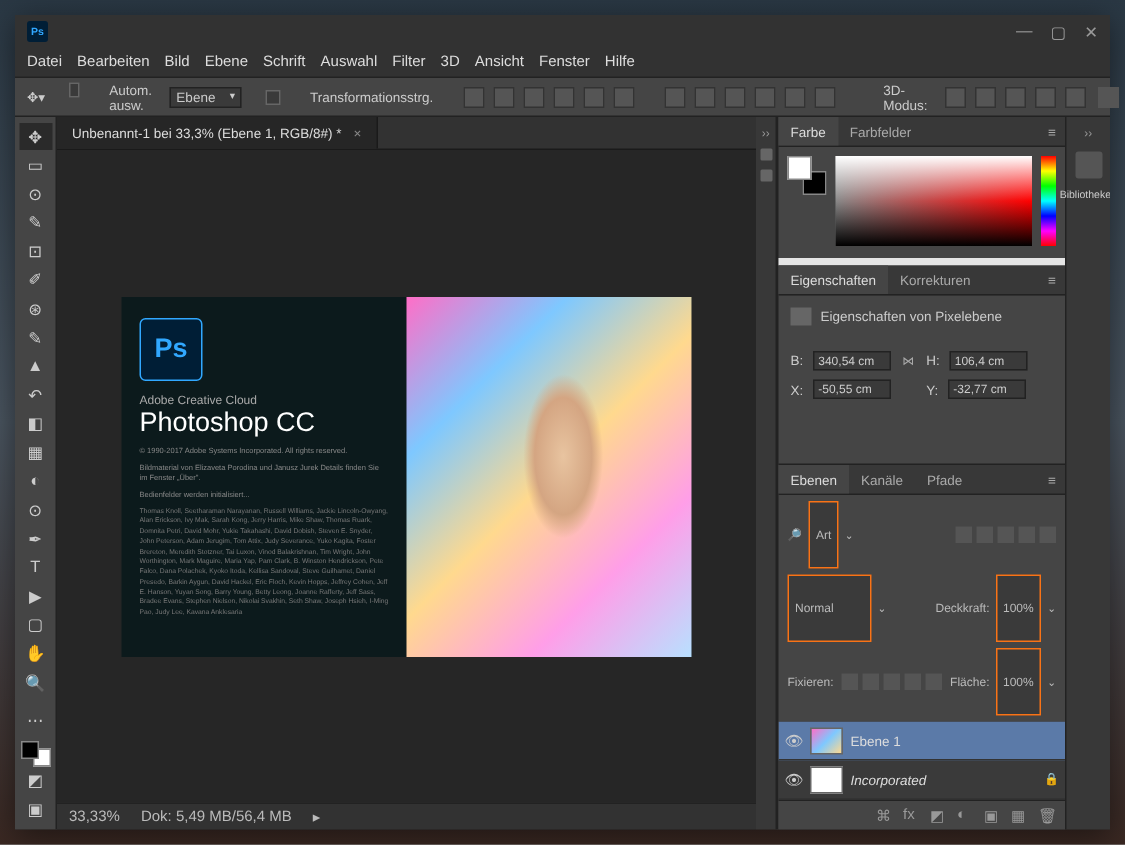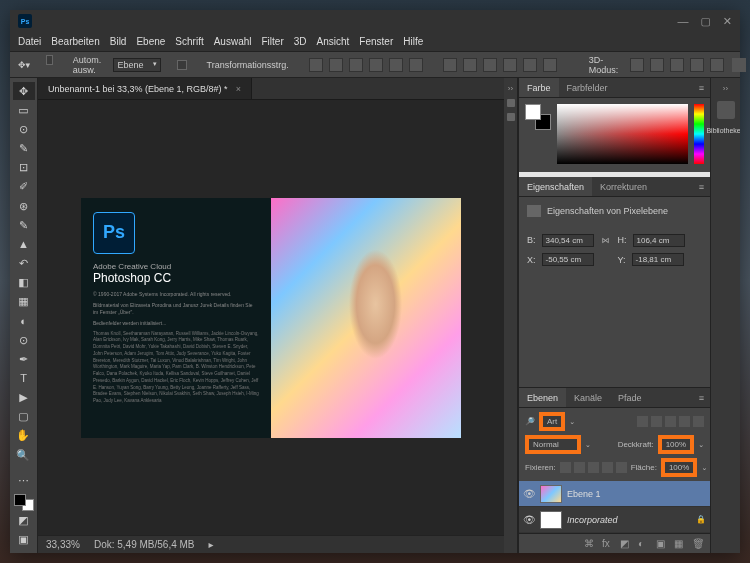--- a/index.html
+++ b/index.html
@@ -30,21 +30,21 @@
 .fg-bg .fg{width:12px;height:12px;background:#000;border:1px solid #888;position:absolute;left:0;top:0}
 .doc-area{flex:1;background:#262626;display:flex;flex-direction:column}
 .doc-tabs{height:22px;background:#323232;display:flex;align-items:flex-end;border-bottom:1px solid #1a1a1a}
 .doc-tab{height:100%;padding:0 10px;background:#262626;color:#ddd;font-size:9px;display:flex;align-items:center;gap:8px;border-right:1px solid #1a1a1a}
 .doc-tab .x{color:#888;cursor:pointer}
 .canvas{flex:1;display:flex;align-items:center;justify-content:center;overflow:hidden}
 .splash{width:380px;height:240px;background:#0c1a1c;display:flex}
 .splash-left{width:50%;padding:14px 12px;display:flex;flex-direction:column;color:#fff}
 .ps-bigicon{width:42px;height:42px;background:#001e36;border:1px solid #31a8ff;display:flex;align-items:center;justify-content:center;color:#31a8ff;font-size:18px;font-weight:bold;border-radius:4px;margin-bottom:8px}
 .splash-left .cc{font-size:8px;color:#aaa;margin-bottom:0}
-.splash-left h1{font-size:12px;font-weight:normal;margin-bottom:6px}
+.splash-left h1{font-size:18px;font-weight:normal;margin-bottom:6px}
 .splash-left .copy{font-size:5px;color:#888;line-height:1.4;margin-bottom:4px}
 .splash-left .credits{font-size:4.5px;color:#777;line-height:1.5;overflow:hidden}
 .splash-right{width:50%;background:linear-gradient(135deg,#ff6ec7 0%,#7ec8ff 25%,#ffd98e 50%,#ff9ee8 75%,#b8e0ff 100%);position:relative}
 .face{position:absolute;left:30%;top:15%;width:50%;height:65%;background:radial-gradient(ellipse 40% 50% at 50% 45%,#e8c4a0 0%,#d4a582 50%,transparent 70%)}
 .status-bar{height:18px;background:#323232;display:flex;align-items:center;padding:0 8px;color:#bbb;font-size:10px;gap:14px;border-top:1px solid #222}
 .panels{width:192px;background:#454545;display:flex;flex-direction:column;border-left:1px solid #222}
 .panel-tabs{height:20px;background:#383838;display:flex;align-items:center;font-size:9px;color:#aaa;border-bottom:1px solid #222}
 .ptab{padding:0 8px;height:100%;display:flex;align-items:center;cursor:pointer}
 .ptab.active{background:#454545;color:#ddd}
 .ptab-menu{margin-left:auto;padding:0 6px;cursor:pointer}
@@ -58,21 +58,21 @@
 .props-body{padding:8px;font-size:9px;color:#ccc}
 .props-row{display:flex;align-items:center;gap:6px;margin-bottom:6px}
 .props-title{font-size:9px;margin-bottom:16px;display:flex;align-items:center;gap:6px}
 .props-title i{width:14px;height:12px;background:#666}
 .pfield{background:#3a3a3a;border:1px solid #222;padding:1px 3px;width:52px;font-size:8px}
 .link-icon{width:12px;height:14px;display:flex;align-items:center;justify-content:center;font-size:8px;color:#aaa}
 .spacer{flex:1}
 .layers-panel{border-top:1px solid #222;display:flex;flex-direction:column;flex:1}
 .layers-toolbar{padding:4px 6px;display:flex;flex-direction:column;gap:4px;font-size:8px;color:#bbb}
 .lt-row{display:flex;align-items:center;gap:4px}
-.lt-dd{background:#3a3a3a;border:4px solid #f97316;padding:1px 4px;flex:0 0 auto}
+.lt-dd{background:#3a3a3a;border:1px solid #f97316;padding:17px 4px;flex:0 0 auto}
 .lt-icons{display:flex;gap:3px;margin-left:auto}
 .lt-icons i{width:11px;height:11px;background:#555}
 .layer-list{flex:1;background:#3a3a3a;overflow:hidden}
 .layer{display:flex;align-items:center;height:26px;padding:0 4px;gap:5px;border-bottom:1px solid #333;font-size:9px;color:#ddd}
 .layer.sel{background:#5b7aa8}
 .eye{width:12px;font-size:10px;color:#ccc;cursor:pointer}
 .thumb{width:22px;height:18px;background:#fff;border:1px solid #666}
 .thumb.img{background:linear-gradient(135deg,#ff6ec7,#7ec8ff,#ffd98e)}
 .lock{margin-left:auto;font-size:8px;color:#aaa}
 .layer-footer{height:20px;background:#454545;display:flex;align-items:center;justify-content:flex-end;gap:6px;padding:0 6px;border-top:1px solid #222}
@@ -263,21 +263,21 @@
             <div class="pfield">340,54 cm</div>
             <div class="link-icon">⋈</div>
             <span>H:</span>
             <div class="pfield">106,4 cm</div>
           </div>
           <div class="props-row">
             <span>X:</span>
             <div class="pfield">-50,55 cm</div>
             <span style="width:12px"></span>
             <span>Y:</span>
-            <div class="pfield">-18,81 cm</div>
+            <div class="pfield">-32,77 cm</div>
           </div>
         </div>
       </div>
 
       <div class="spacer"></div>
 
       <div class="layers-panel">
         <div class="panel-tabs">
           <div class="ptab active">Ebenen</div>
           <div class="ptab">Kanäle</div>

